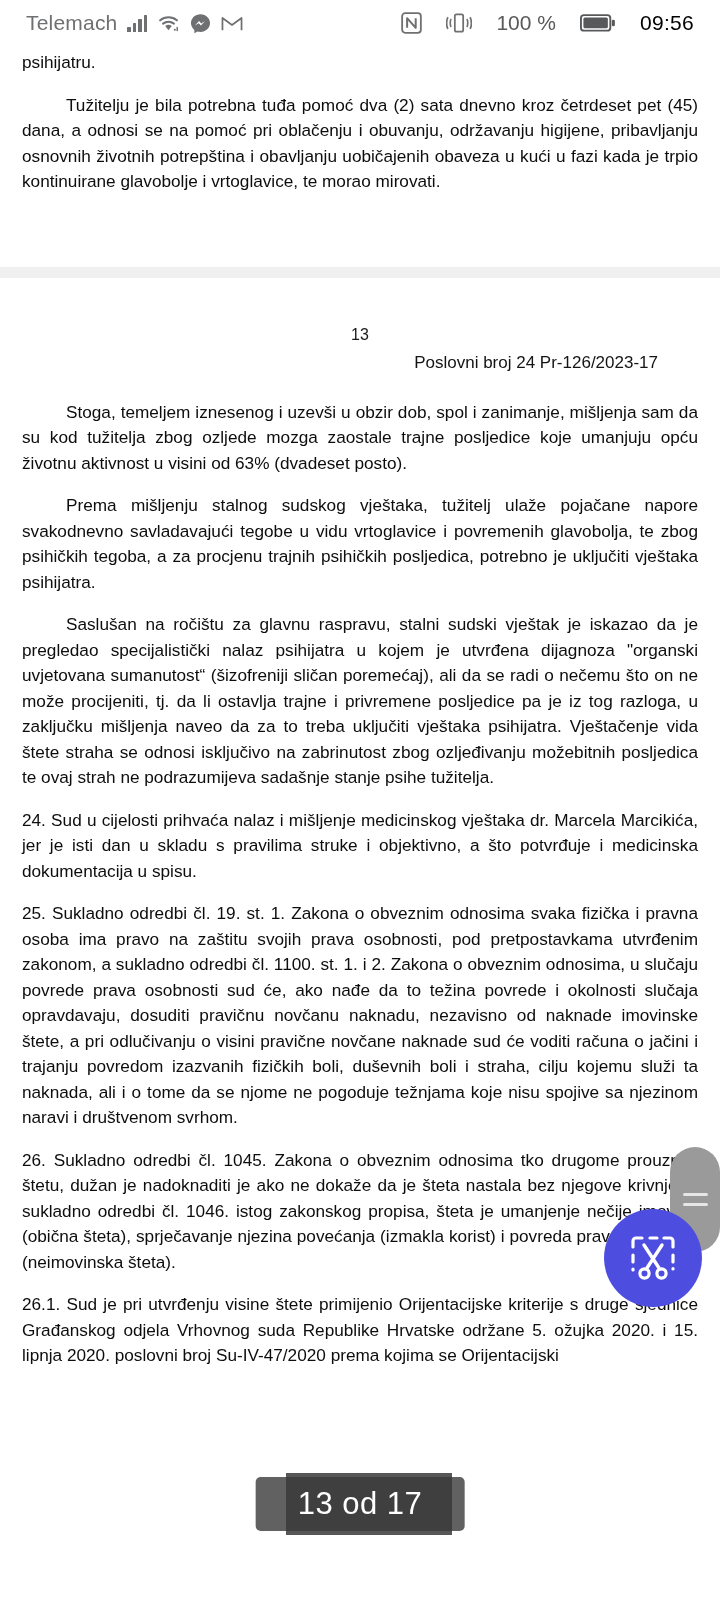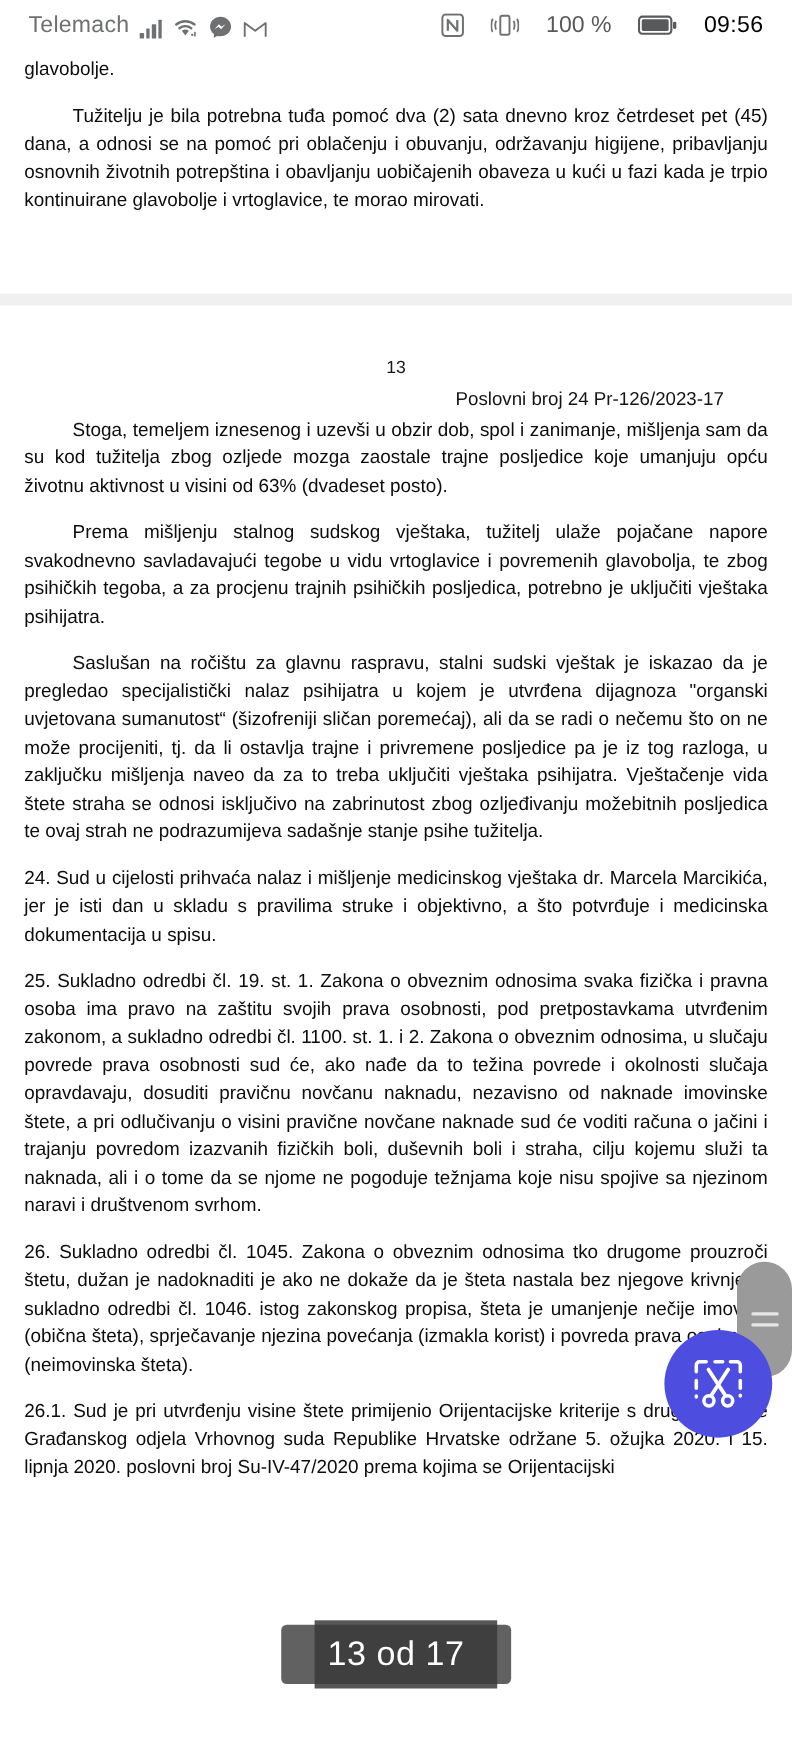--- a/index.html
+++ b/index.html
@@ -11,21 +11,21 @@
     overflow:hidden;
   }
   #root { position:relative; width:720px; height:1600px; background:#ffffff; overflow:hidden; }
 
   
   .statusbar {
     position:absolute; top:0; left:0; width:720px; height:46px;
     display:flex; align-items:center; justify-content:space-between;
     padding:0 26px; background:#ffffff; z-index:40;
   }
-  .sb-left  { display:flex; align-items:flex-end; gap:10px; }
+  .sb-left  { display:flex; align-items:center; gap:10px; }
   .sb-right { display:flex; align-items:center; gap:24px; }
   .carrier {
     font-size:21px; color:#6f7072; letter-spacing:.2px;
     font-family:"Liberation Sans", sans-serif;
   }
   .sb-text { font-size:21px; color:#58595b; font-weight:400; }
   .sb-time { font-size:21px; color:#000000; font-weight:400; letter-spacing:.3px; }
   .icn { display:inline-block; line-height:0; }
 
   
@@ -160,30 +160,30 @@
           <rect x="33.6" y="7" width="3.2" height="7" rx="1.4" fill="#58595b"></rect>
         </svg>
       </span>
       <span class="sb-time">09:56</span>
     </div>
   </div>
 
   <div class="doc-area">
 
     <div class="page" style="padding-top:4px;">
-      <p class="body nomar">glavobolje.</p>
+      <p class="body nomar">psihijatru.</p>
       <p class="body ind" style="margin-top:3px;">Tužitelju je bila potrebna tuđa pomoć dva (2) sata dnevno kroz četrdeset pet (45) dana, a odnosi se na pomoć pri oblačenju i obuvanju, održavanju higijene, pribavljanju osnovnih životnih potrepština i obavljanju uobičajenih obaveza u kući u fazi kada je trpio kontinuirane glavobolje i vrtoglavice, te morao mirovati.</p>
     </div>
 
     <div style="height:55px;"></div>
     <div class="page-gap"></div>
 
     <div class="page" style="padding-top:48px;">
       <div class="pnum">13</div>
-      <div class="caseno" style="margin-top:9px; margin-bottom:5px;">Poslovni broj 24 Pr-126/2023-17</div>
+      <div class="caseno" style="margin-top:9px; margin-bottom:27px;">Poslovni broj 24 Pr-126/2023-17</div>
 
       <p class="body ind">Stoga, temeljem iznesenog i uzevši u obzir dob, spol i zanimanje, mišljenja sam da su kod tužitelja zbog ozljede mozga zaostale trajne posljedice koje umanjuju opću životnu aktivnost u visini od 63% (dvadeset posto).</p>
       <p class="body ind">Prema mišljenju stalnog sudskog vještaka, tužitelj ulaže pojačane napore svakodnevno savladavajući tegobe u vidu vrtoglavice i povremenih glavobolja, te zbog psihičkih tegoba, a za procjenu trajnih psihičkih posljedica, potrebno je uključiti vještaka psihijatra.</p>
       <p class="body ind">Saslušan na ročištu za glavnu raspravu, stalni sudski vještak je iskazao da je pregledao specijalistički nalaz psihijatra u kojem je utvrđena dijagnoza "organski uvjetovana sumanutost“ (šizofreniji sličan poremećaj), ali da  se radi o nečemu što on ne može procijeniti, tj. da li ostavlja trajne i privremene posljedice pa je iz tog razloga, u zaključku mišljenja naveo da za to treba uključiti vještaka psihijatra. Vještačenje vida štete straha se odnosi isključivo na zabrinutost  zbog  ozljeđivanju možebitnih posljedica te ovaj strah ne podrazumijeva sadašnje stanje psihe tužitelja.</p>
       <p class="body">24.      Sud u cijelosti prihvaća nalaz i mišljenje medicinskog vještaka dr. Marcela Marcikića, jer je isti dan u skladu s pravilima struke i objektivno, a što potvrđuje i medicinska dokumentacija u spisu.</p>
       <p class="body">25.      Sukladno odredbi čl. 19. st. 1. Zakona o obveznim odnosima svaka fizička i pravna osoba ima pravo na zaštitu svojih prava osobnosti, pod pretpostavkama utvrđenim zakonom, a sukladno odredbi čl. 1100. st. 1. i 2. Zakona o obveznim odnosima, u slučaju povrede prava osobnosti sud će, ako nađe da to težina povrede i okolnosti slučaja opravdavaju, dosuditi pravičnu novčanu naknadu, nezavisno od naknade imovinske štete, a pri odlučivanju o visini pravične novčane naknade sud će voditi računa o jačini i trajanju povredom izazvanih fizičkih boli, duševnih boli i straha, cilju kojemu služi ta naknada, ali i o tome da se njome ne pogoduje težnjama koje nisu spojive sa njezinom naravi i društvenom svrhom.</p>
       <p class="body">26.      Sukladno odredbi čl. 1045.   Zakona o obveznim odnosima tko drugome prouzroči štetu, dužan je nadoknaditi je ako ne dokaže da je šteta nastala bez njegove krivnje, a sukladno odredbi čl. 1046. istog zakonskog propisa, šteta je umanjenje nečije imovine (obična šteta), sprječavanje njezina povećanja (izmakla korist) i povreda prava osobnosti (neimovinska šteta).</p>
       <p class="body">26.1. Sud je pri utvrđenju visine štete primijenio Orijentacijske kriterije s druge sjednice Građanskog odjela Vrhovnog suda Republike Hrvatske održane 5. ožujka 2020. i 15. lipnja 2020. poslovni broj Su-IV-47/2020 prema kojima se Orijentacijski</p>
     </div>
 

